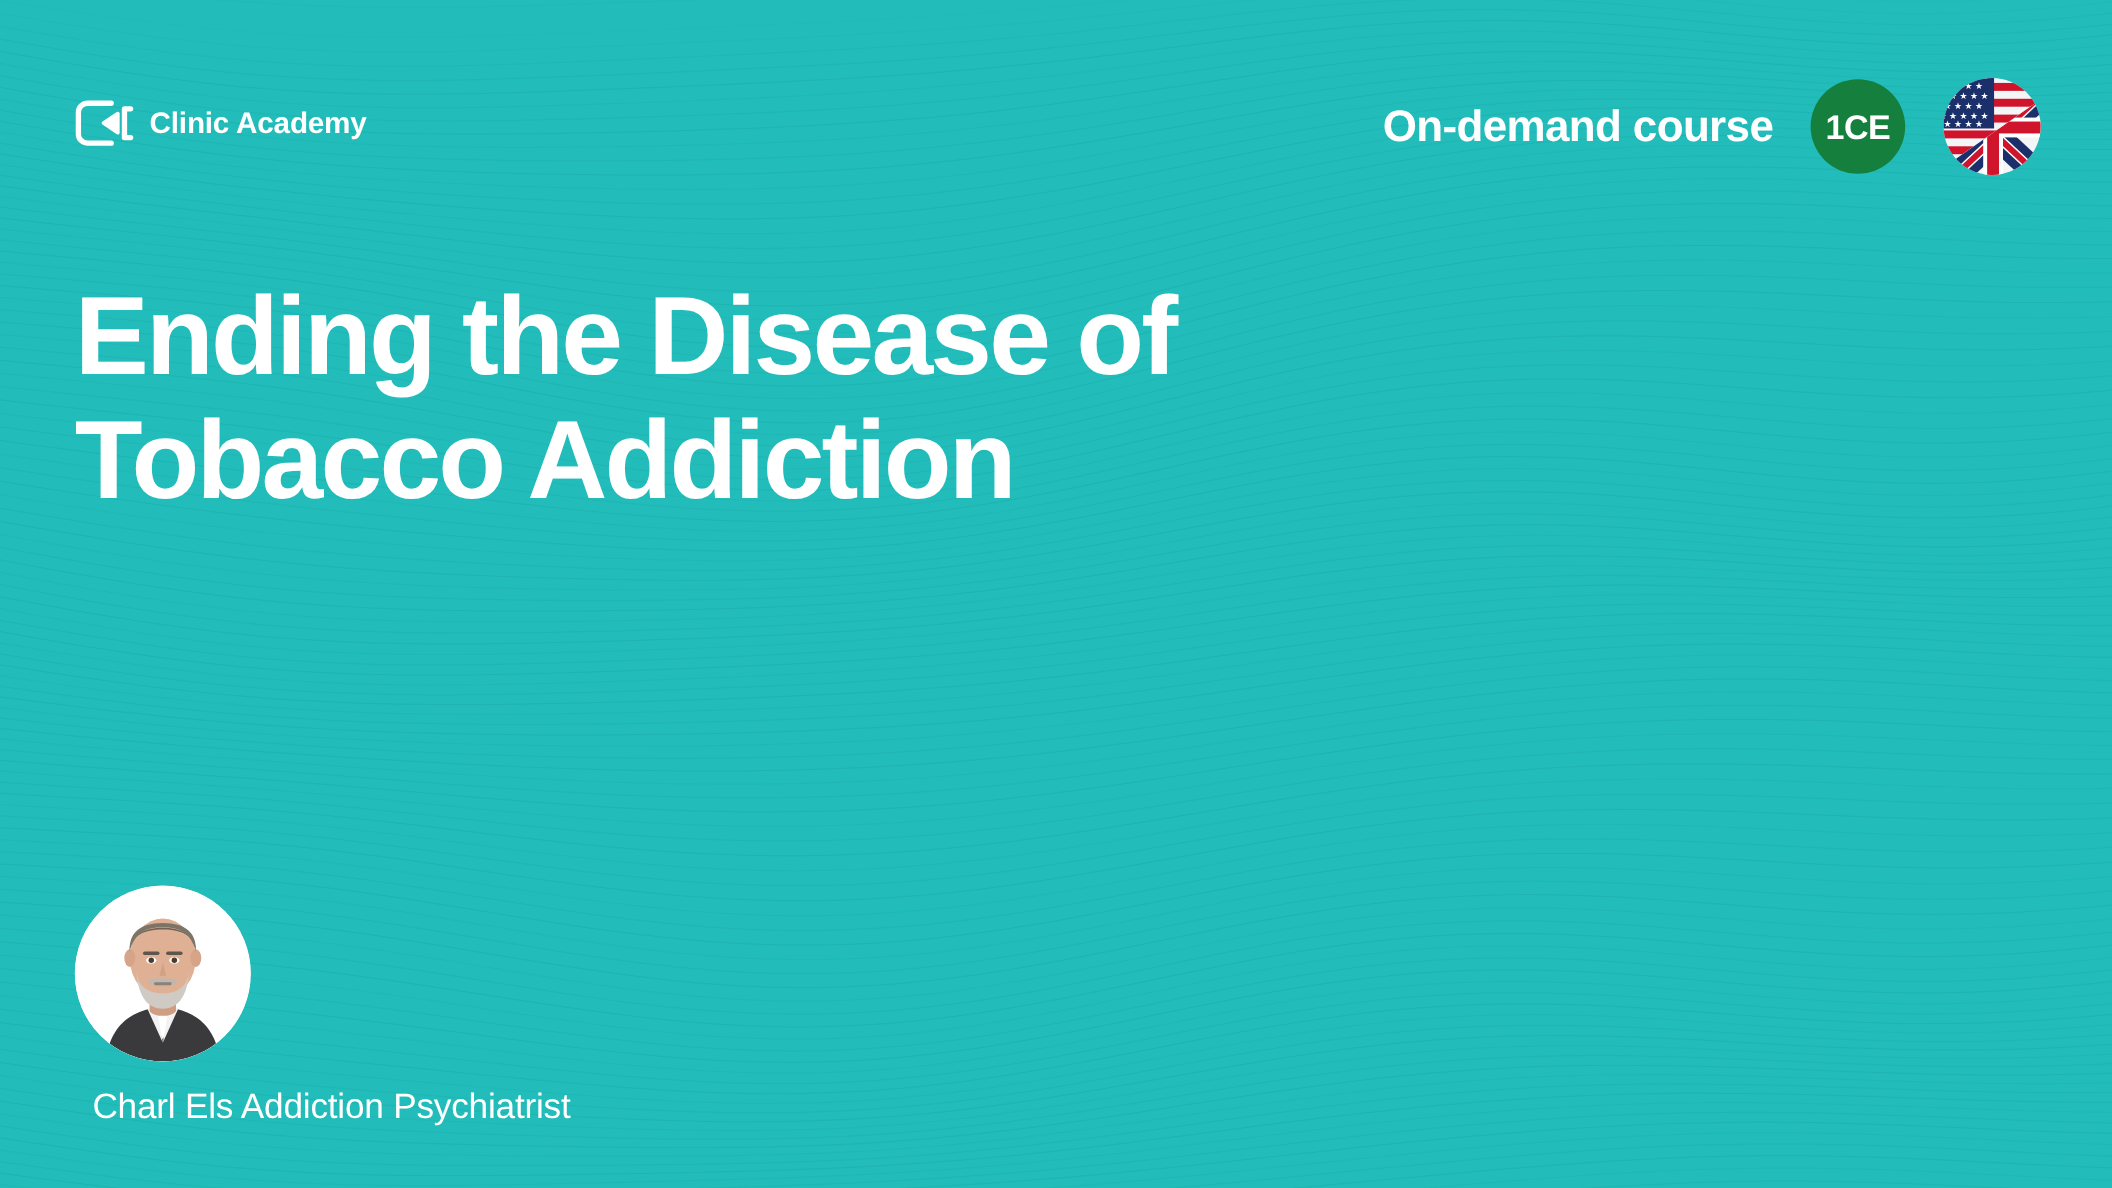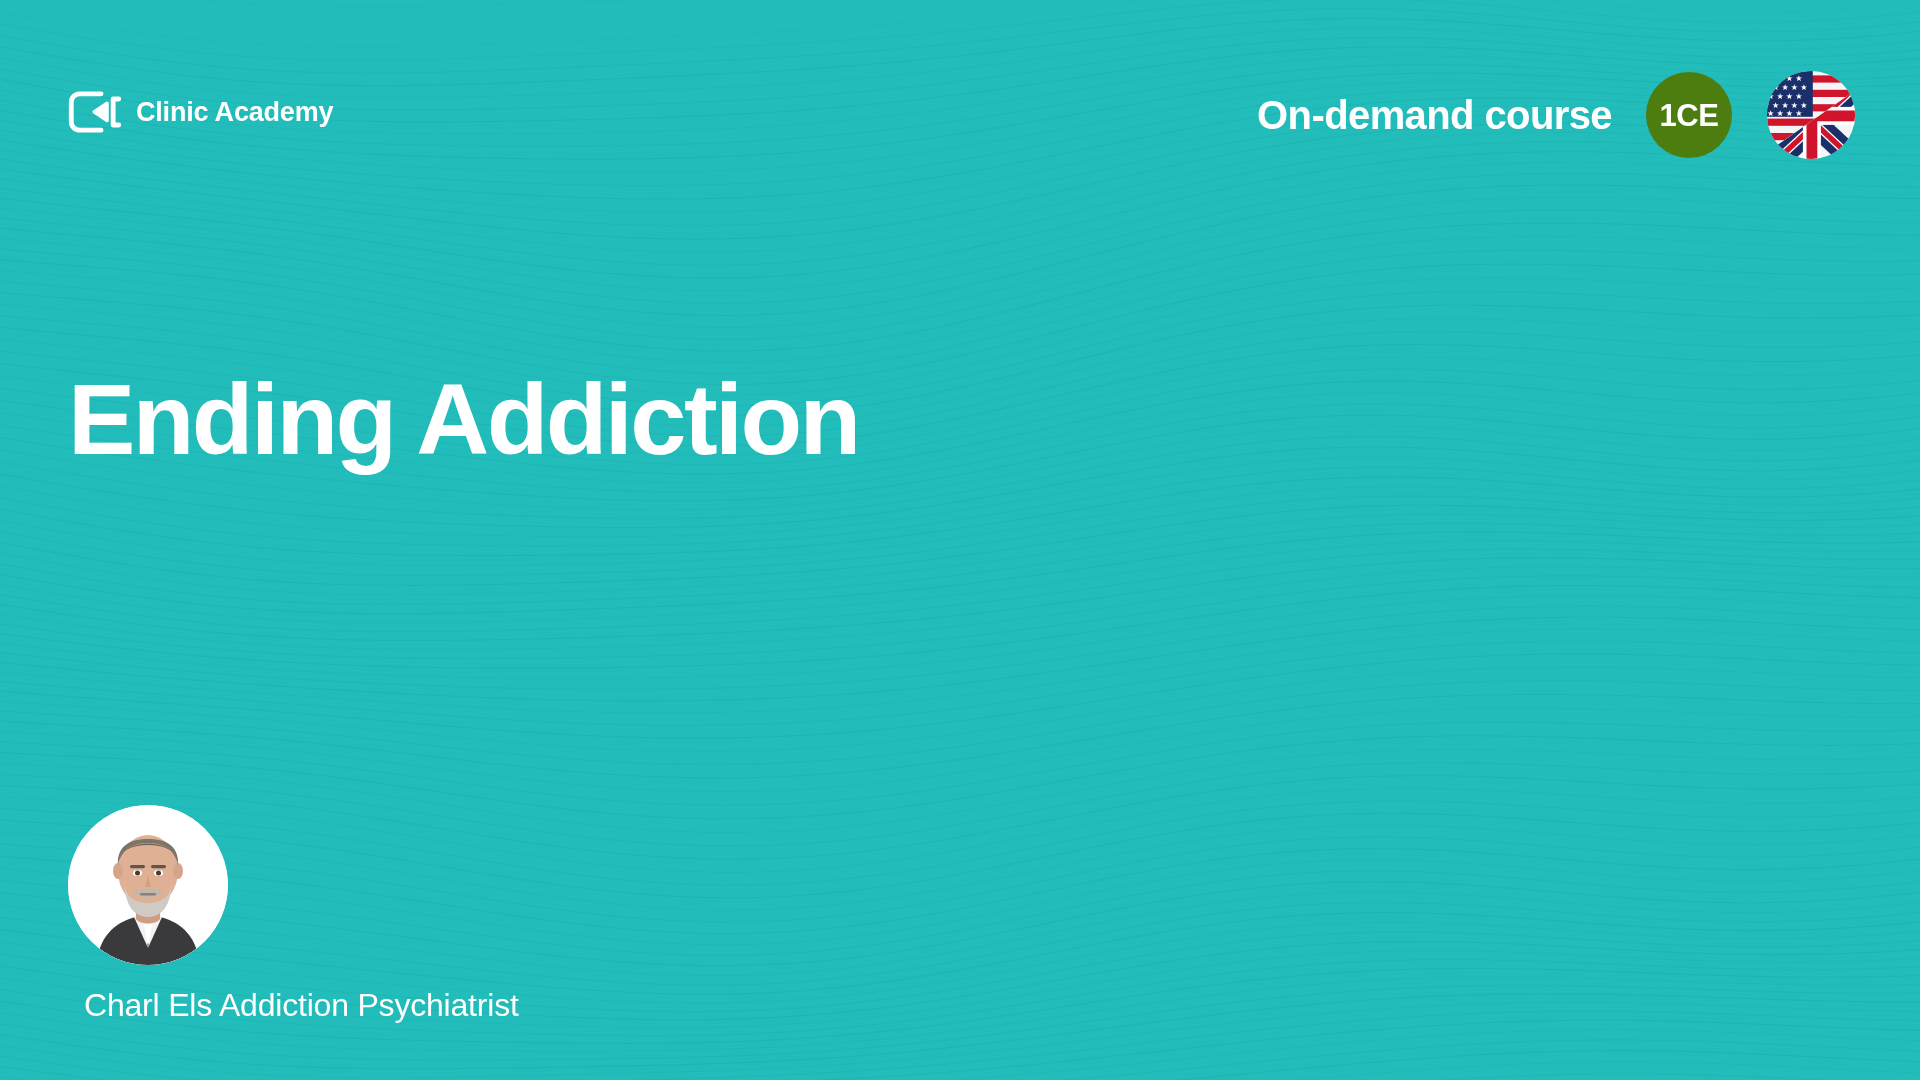--- a/index.html
+++ b/index.html
@@ -64,21 +64,21 @@
     color:#ffffff;
     font-size:40px;
     font-weight:bold;
     letter-spacing:-0.6px;
     white-space:nowrap;
   }
 
   .credit-badge {
     width:86px; height:86px;
     border-radius:50%;
-    background:#4d7c0f;
+    background:#15803d;
     display:flex;
     align-items:center;
     justify-content:center;
     flex:0 0 auto;
   }
   .credit-badge span {
     color:#ffffff;
     font-size:31px;
     font-weight:bold;
     letter-spacing:-0.5px;
@@ -336,22 +336,22 @@
             </g>
           </g>
         </g>
       </svg>
 
     </div>
   </div>
 
   <div class="title-block">
     <h1 class="course-title">
-      <br>
-      <span>Ending Addiction</span>
+      <span>Ending the Disease of</span><br>
+      <span>Tobacco Addiction</span>
     </h1>
   </div>
 
   <div class="presenter">
 
     <div class="avatar">
       <svg viewBox="0 0 160 160" aria-hidden="true">
         <defs>
           <clipPath id="avClip">
               <circle cx="80" cy="80" r="80"></circle>

